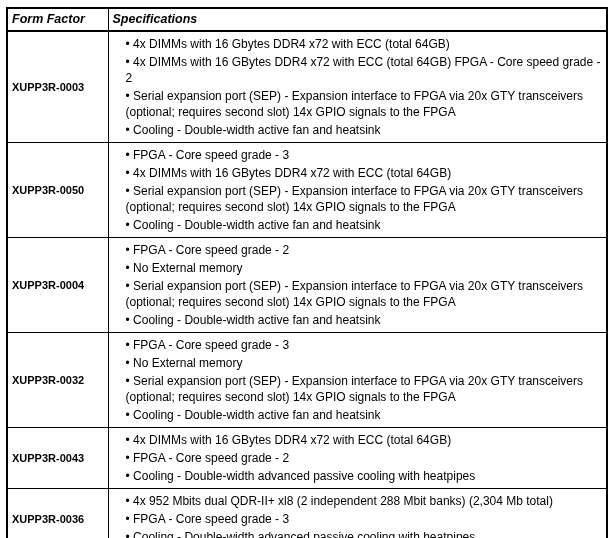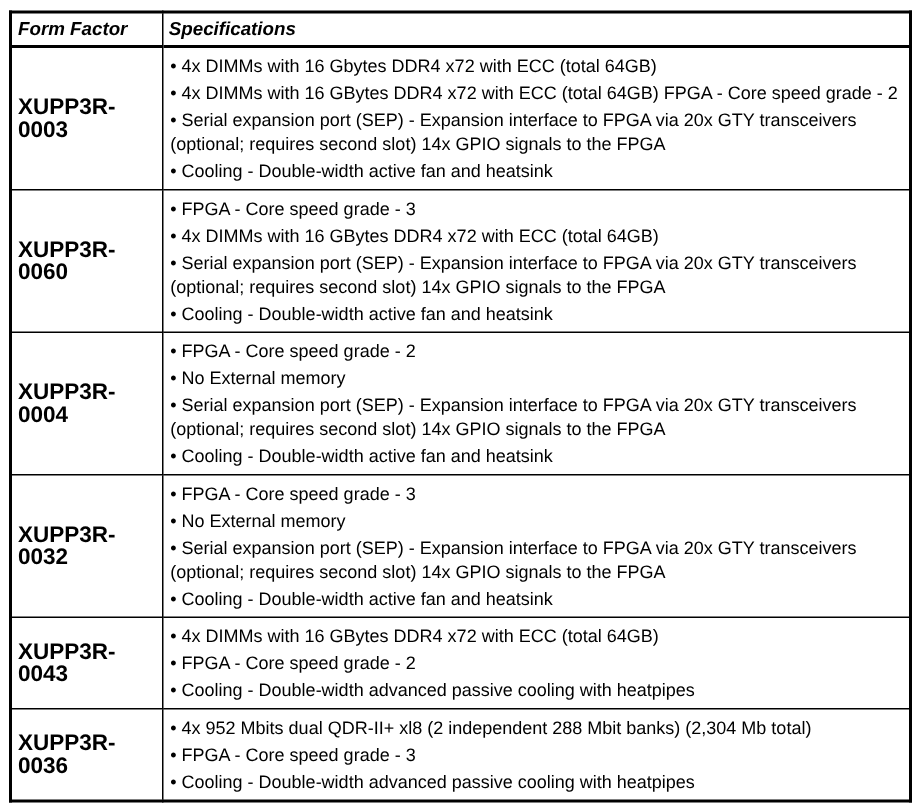--- a/index.html
+++ b/index.html
@@ -17,26 +17,26 @@
   }
   col.ff-col{width:101px;}
   th,td{border:1px solid #000000;background:#ffffff;}
   thead th{
     border-bottom:2px solid #000000;
     font-size:12.5px;font-weight:bold;font-style:italic;
     text-align:left;vertical-align:middle;
     padding:3px 4px;line-height:15px;
   }
   tbody th.ff-cell{
-    font-size:15px;font-weight:bold;font-style:normal;
+    font-size:11px;font-weight:bold;font-style:normal;
     text-align:left;vertical-align:middle;
     padding:2px 4px;line-height:15px;
   }
   td.specs-cell{
-    padding:2px 4px 2px 5px;vertical-align:middle;
+    padding:2px 4px 2px 17px;vertical-align:middle;
   }
   .bullet{
     margin:2px 0;font-size:12px;line-height:16px;
     white-space:pre-wrap;
   }
 </style>
 </head>
 <body>
 
 <div class="page">
@@ -57,21 +57,21 @@
     <td class="specs-cell">
             <p class="bullet">• 4x DIMMs with 16 Gbytes DDR4 x72 with ECC (total 64GB)</p>
             <p class="bullet">• 4x DIMMs with 16 GBytes DDR4 x72 with ECC (total 64GB) FPGA - Core speed grade - 2</p>
             <p class="bullet">• Serial expansion port (SEP) - Expansion interface to FPGA via 20x GTY transceivers
 (optional; requires second slot) 14x GPIO signals to the FPGA</p>
             <p class="bullet">• Cooling - Double-width active fan and heatsink</p>
           </td>
   </tr>
 
   <tr>
-    <th class="ff-cell" scope="row">XUPP3R-0060</th>
+    <th class="ff-cell" scope="row">XUPP3R-0050</th>
     <td class="specs-cell">
             <p class="bullet">• FPGA - Core speed grade - 3</p>
             <p class="bullet">• 4x DIMMs with 16 GBytes DDR4 x72 with ECC (total 64GB)</p>
             <p class="bullet">• Serial expansion port (SEP) - Expansion interface to FPGA via 20x GTY transceivers
 (optional; requires second slot) 14x GPIO signals to the FPGA</p>
             <p class="bullet">• Cooling - Double-width active fan and heatsink</p>
           </td>
   </tr>
 
   <tr>

